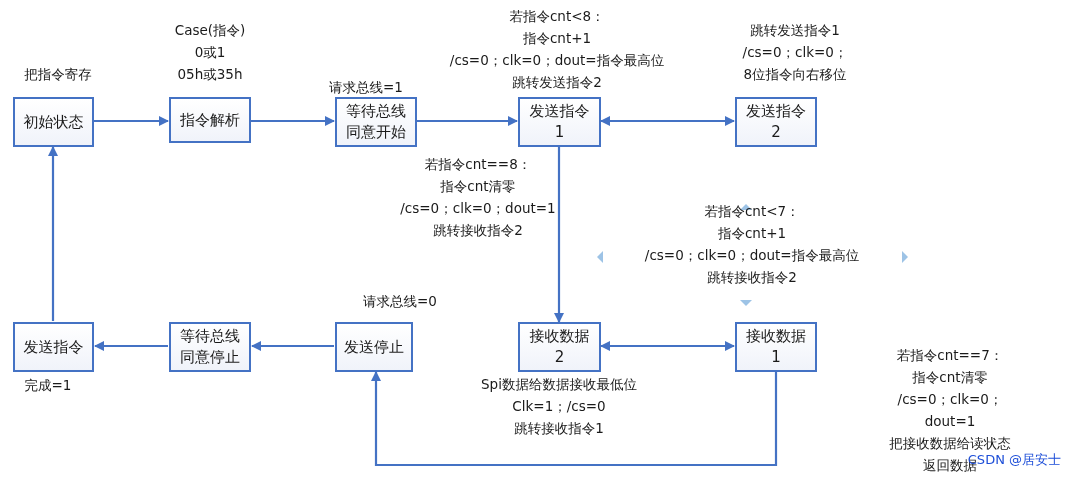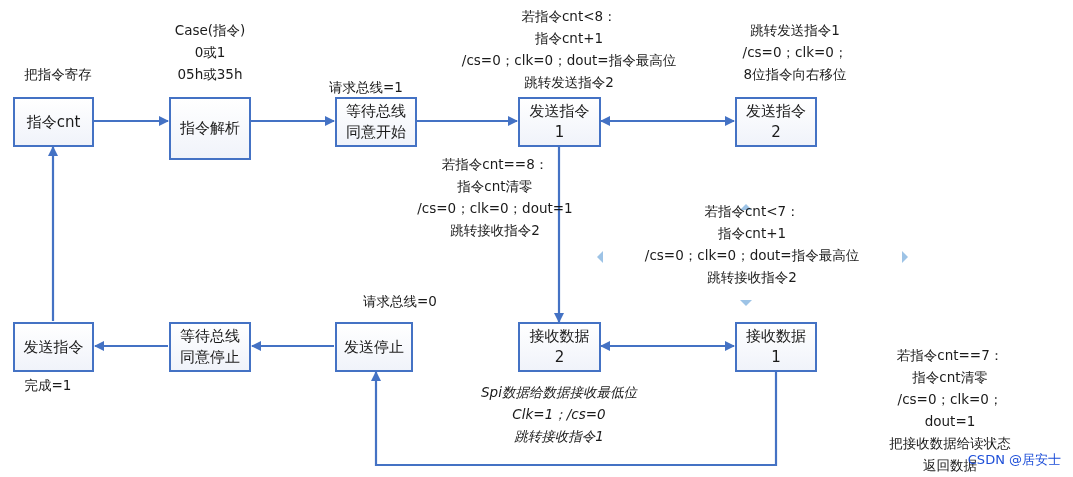--- a/index.html
+++ b/index.html
@@ -39,59 +39,59 @@
     <line x1="53" y1="321" x2="53" y2="147" marker-end="url(#ah)"></line>
   </g>
   <g fill="#9dc3e6">
     <path d="M746,204 L752,210 L740,210 z"></path>
     <path d="M740,300 L752,300 L746,306 z"></path>
     <path d="M603,251 L597,257 L603,263 z"></path>
     <path d="M902,251 L908,257 L902,263 z"></path>
   </g>
 </svg>
 
-<div class="box" style="left:13px;top:97px;width:81px;height:50px;">指令cnt</div>
-<div class="box" style="left:169px;top:97px;width:82px;height:63px;">指令解析</div>
+<div class="box" style="left:13px;top:97px;width:81px;height:50px;">初始状态</div>
+<div class="box" style="left:169px;top:97px;width:82px;height:46px;">指令解析</div>
 <div class="box" style="left:335px;top:97px;width:82px;height:50px;">等待总线
 同意开始</div>
 <div class="box" style="left:518px;top:97px;width:83px;height:50px;">发送指令
 1</div>
 <div class="box" style="left:735px;top:97px;width:82px;height:50px;">发送指令
 2</div>
 <div class="box" style="left:518px;top:322px;width:83px;height:50px;">接收数据
 2</div>
 <div class="box" style="left:735px;top:322px;width:82px;height:50px;">接收数据
 1</div>
 <div class="box" style="left:335px;top:322px;width:78px;height:50px;">发送停止</div>
 <div class="box" style="left:169px;top:322px;width:82px;height:50px;">等待总线
 同意停止</div>
 <div class="box" style="left:13px;top:322px;width:81px;height:50px;">发送指令</div>
 
 <div class="note" style="left:58px;top:63px;">把指令寄存</div>
 <div class="note" style="left:210px;top:19px;">Case(指令)
 0或1
 05h或35h</div>
 <div class="note" style="left:366px;top:76px;">请求总线=1</div>
-<div class="note" style="left:557px;top:5px;margin-left:12px;">若指令cnt&lt;8：
+<div class="note" style="left:557px;top:5px;">若指令cnt&lt;8：
 指令cnt+1
 /cs=0；clk=0；dout=指令最高位
 跳转发送指令2</div>
 <div class="note" style="left:795px;top:19px;">跳转发送指令1
 /cs=0；clk=0；
 8位指令向右移位</div>
-<div class="note" style="left:478px;top:153px;margin-left:17px;">若指令cnt==8：
+<div class="note" style="left:478px;top:153px;">若指令cnt==8：
 指令cnt清零
 /cs=0；clk=0；dout=1
 跳转接收指令2</div>
 <div class="note" style="left:752px;top:200px;">若指令cnt&lt;7：
 指令cnt+1
 /cs=0；clk=0；dout=指令最高位
 跳转接收指令2</div>
 <div class="note" style="left:368px;top:290px;margin-left:32px;">请求总线=0</div>
-<div class="note" style="left:559px;top:381px;font-style:italic;">Spi数据给数据接收最低位
+<div class="note" style="left:559px;top:373px;">Spi数据给数据接收最低位
 Clk=1；/cs=0
 跳转接收指令1</div>
 <div class="note" style="left:950px;top:344px;">若指令cnt==7：
 指令cnt清零
 /cs=0；clk=0；dout=1
 把接收数据给读状态返回数据
 跳转发送停止</div>
 <div class="note" style="left:48px;top:374px;">完成=1</div>
 
 <div class="wm">CSDN @居安士</div>

